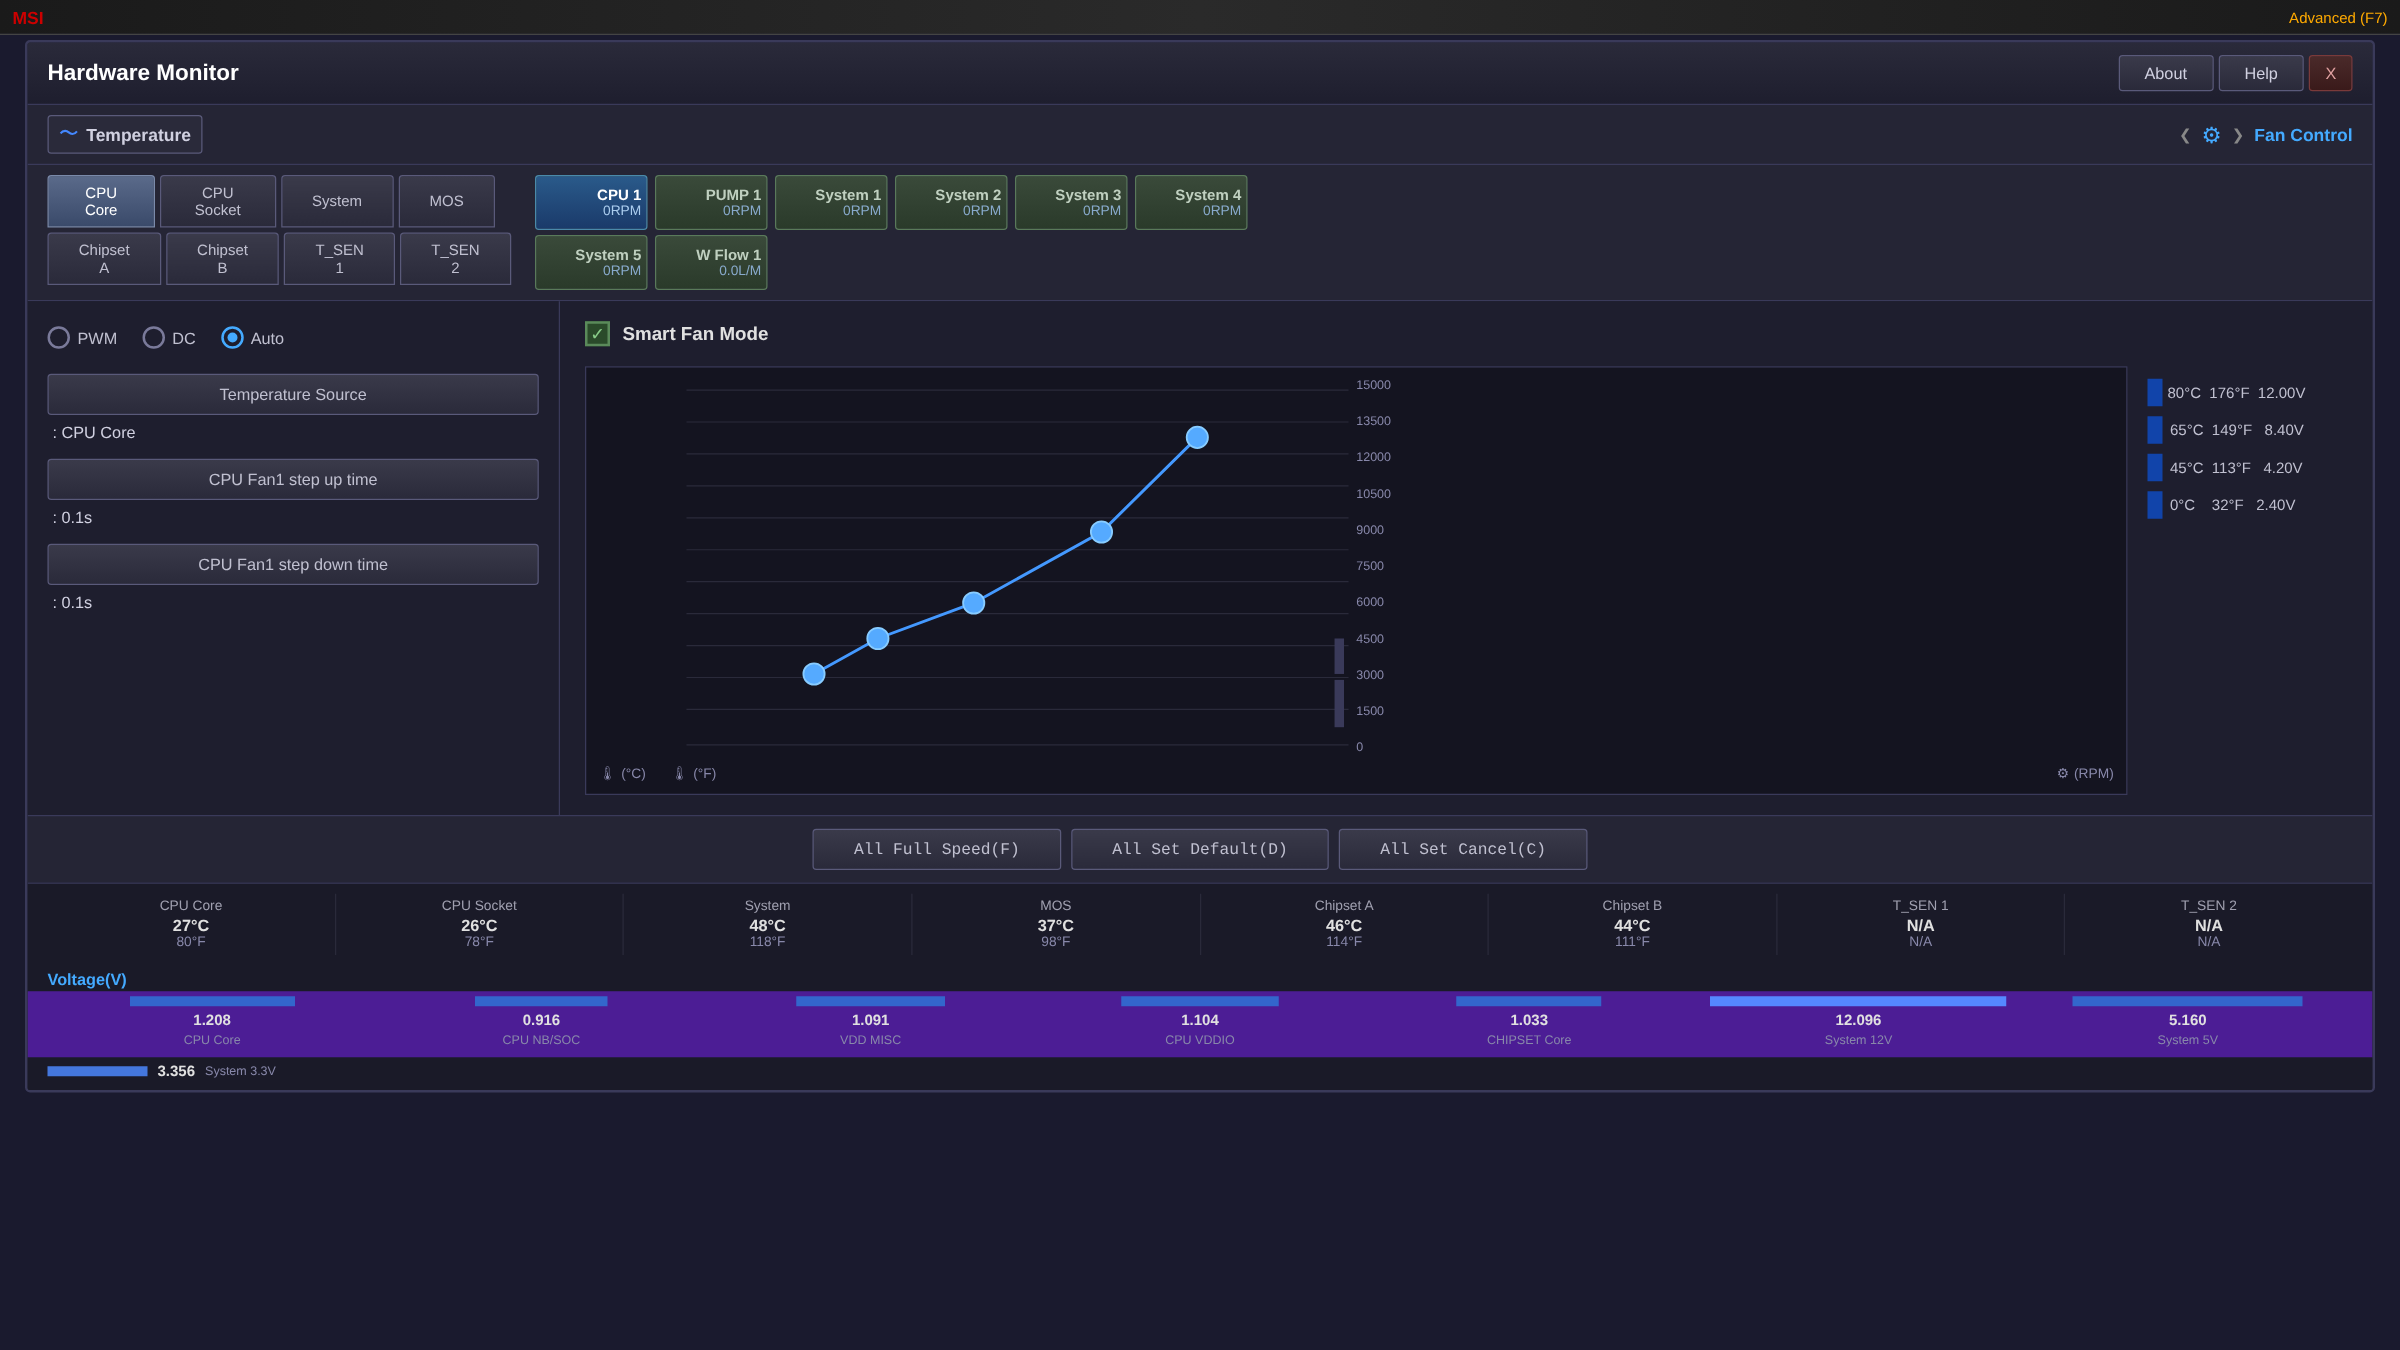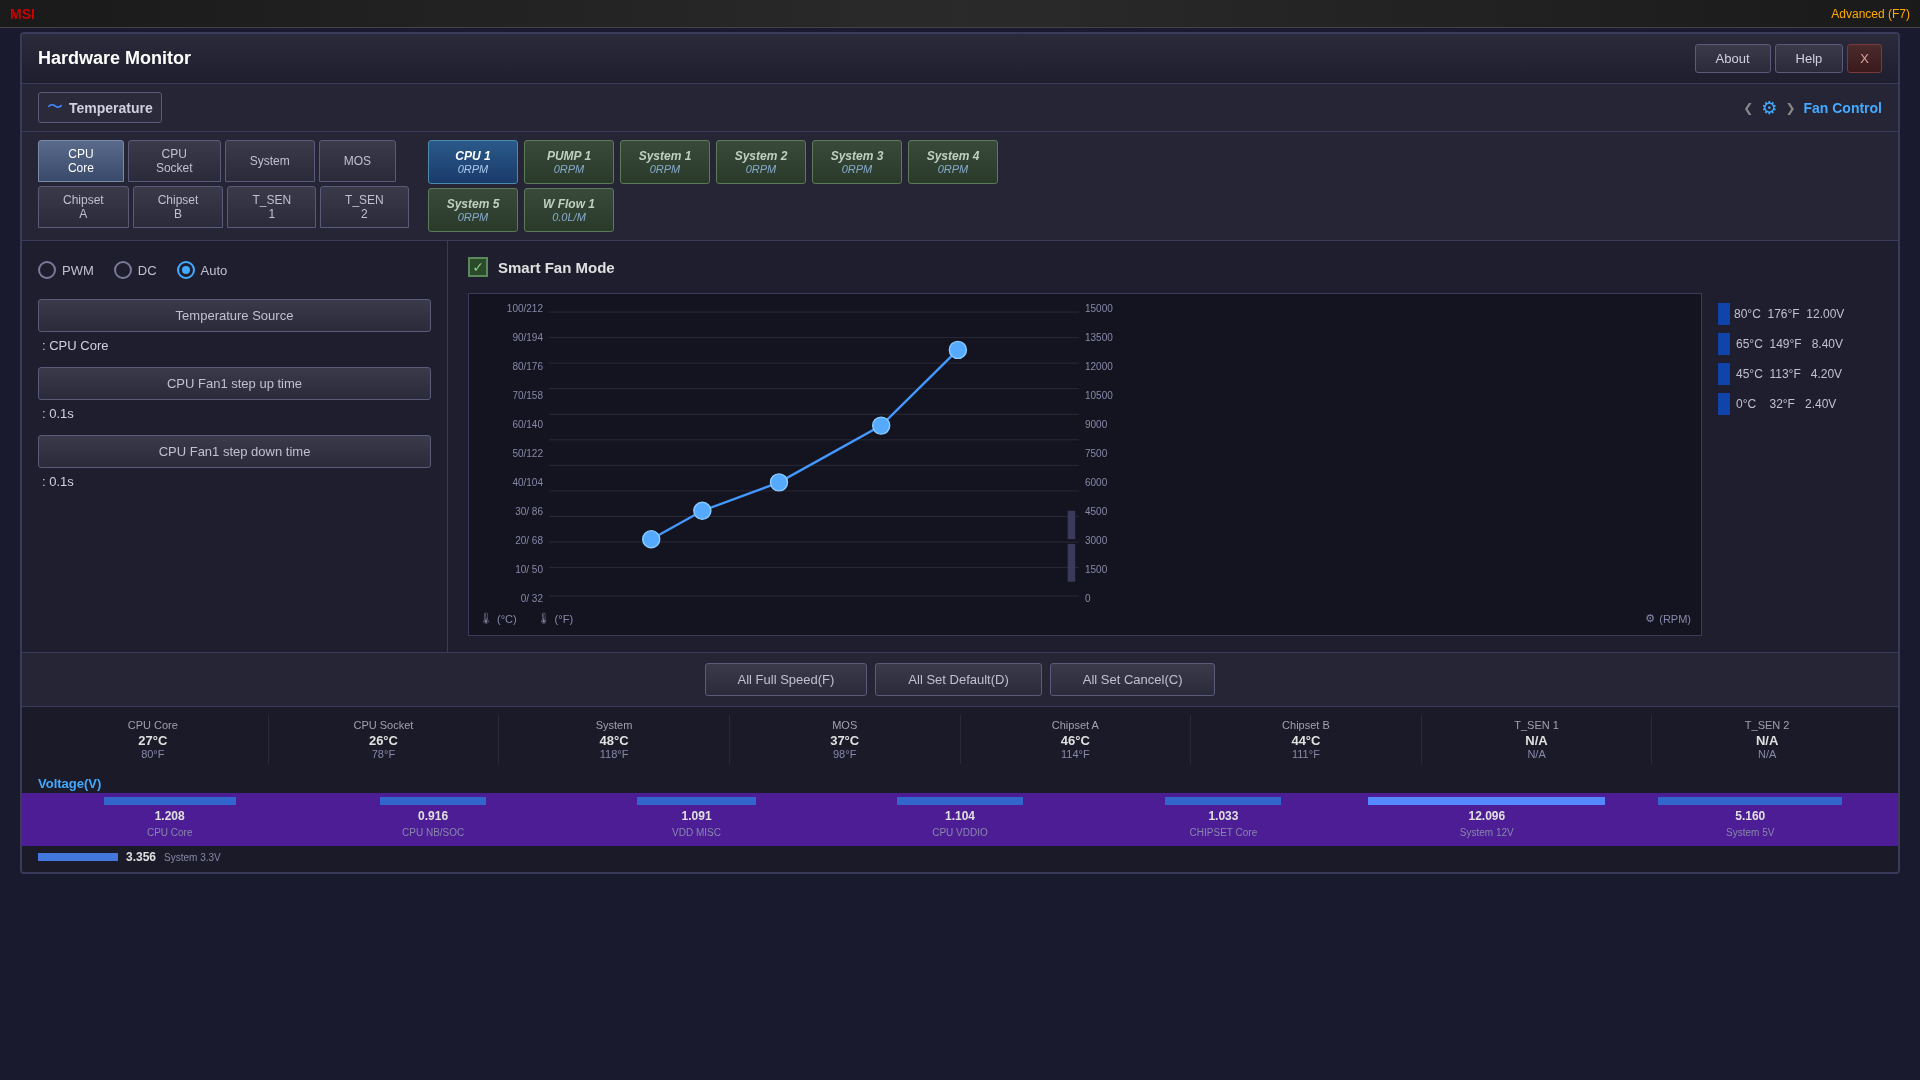--- a/index.html
+++ b/index.html
@@ -131,24 +131,23 @@
       border-color: #7a8aaa;
       color: #ffffff;
     }
     .fan-speed-btn {
       background: linear-gradient(180deg, #3a4a3a 0%, #2a3a2a 100%);
       border: 1px solid #5a7a5a;
       color: #c0d0c0;
       padding: 8px 4px;
       cursor: pointer;
       border-radius: 3px;
-      text-align: center;
+      text-align: right;
       min-width: 90px;
       font-size: 12px;
-      font-style: italic;
     }
     .fan-speed-btn.active {
       background: linear-gradient(180deg, #2a5a8a 0%, #1a3a6a 100%);
       border-color: #4a8aaa;
       color: #ffffff;
     }
     .fan-speed-btn .fan-name { font-weight: 600; }
     .fan-speed-btn .fan-rpm { font-size: 11px; color: #88aacc; }
     .fan-speed-btn.active .fan-rpm { color: #aaccee; }
 
@@ -323,20 +322,21 @@
       border-top: 1px solid #3a3a5a;
     }
     .action-btn {
       background: linear-gradient(180deg, #3a3a4a 0%, #2a2a3a 100%);
       border: 1px solid #5a5a7a;
       color: #c0c0d0;
       padding: 8px 32px;
       cursor: pointer;
       border-radius: 3px;
       font-size: 13px;
+      font-family: Liberation Mono, monospace;
     }
 
     .sensor-data-row {
       background: #1a1a28;
       display: flex;
       padding: 8px 16px;
       gap: 0;
       border-top: 1px solid #3a3a5a;
     }
     .sensor-item {
@@ -532,33 +532,20 @@
       <div class="smart-fan-header">
         <div class="checkbox-box">✓</div>
         <span class="smart-fan-label">Smart Fan Mode</span>
       </div>
 
       <div style="display:flex; gap:16px;">
         <div class="chart-container" style="flex:1;">
 
           <div class="chart-area">
 
-            <div class="chart-y-labels-left">
-              <span class="chart-y-label">100/212</span>
-              <span class="chart-y-label">90/194</span>
-              <span class="chart-y-label">80/176</span>
-              <span class="chart-y-label">70/158</span>
-              <span class="chart-y-label">60/140</span>
-              <span class="chart-y-label">50/122</span>
-              <span class="chart-y-label">40/104</span>
-              <span class="chart-y-label">30/ 86</span>
-              <span class="chart-y-label">20/ 68</span>
-              <span class="chart-y-label">10/ 50</span>
-              <span class="chart-y-label">0/ 32</span>
-            </div>
 
             <div class="chart-svg-area">
               <svg class="chart-svg" viewBox="0 0 560 300" xmlns="http://www.w3.org/2000/svg">
 
                 <line x1="0" y1="0" x2="560" y2="0" stroke="#2a2a3a" stroke-width="1"></line>
                 <line x1="0" y1="27" x2="560" y2="27" stroke="#2a2a3a" stroke-width="1"></line>
                 <line x1="0" y1="54" x2="560" y2="54" stroke="#2a2a3a" stroke-width="1"></line>
                 <line x1="0" y1="81" x2="560" y2="81" stroke="#2a2a3a" stroke-width="1"></line>
                 <line x1="0" y1="108" x2="560" y2="108" stroke="#2a2a3a" stroke-width="1"></line>
                 <line x1="0" y1="135" x2="560" y2="135" stroke="#2a2a3a" stroke-width="1"></line>

